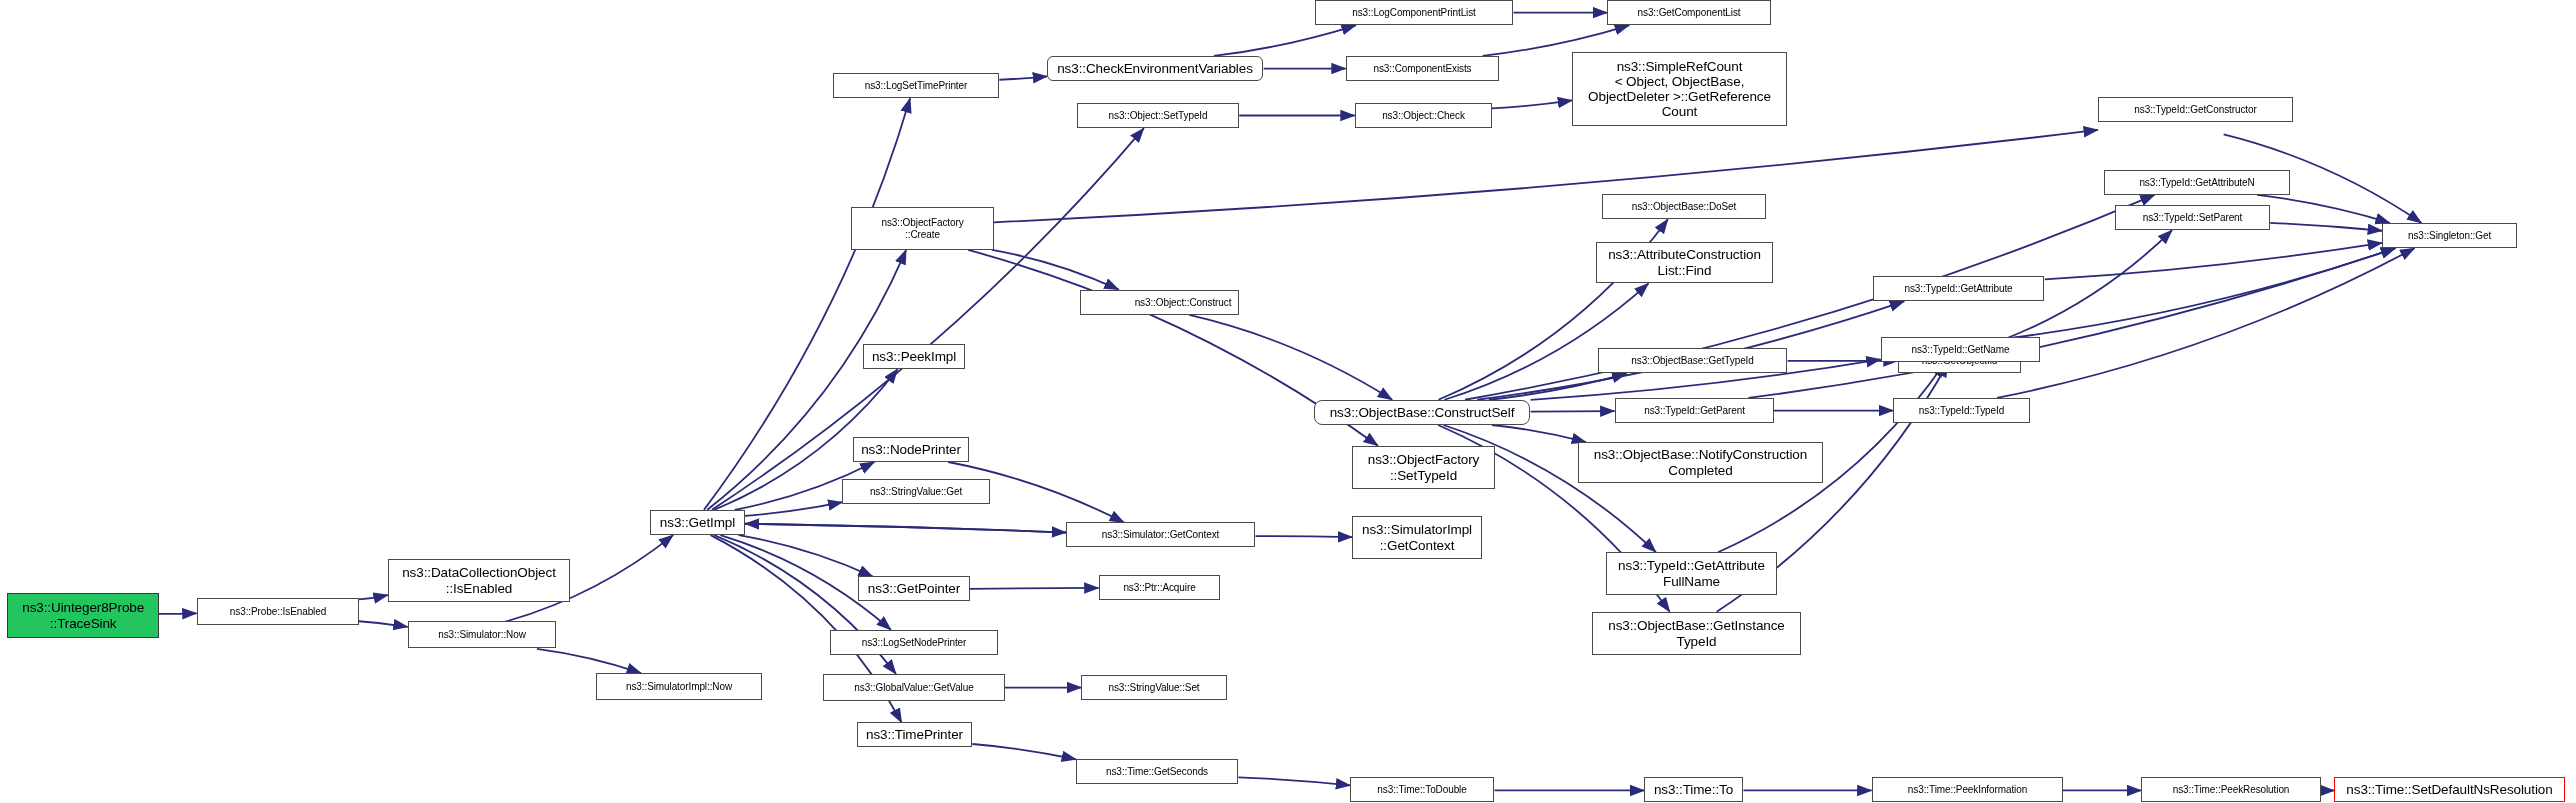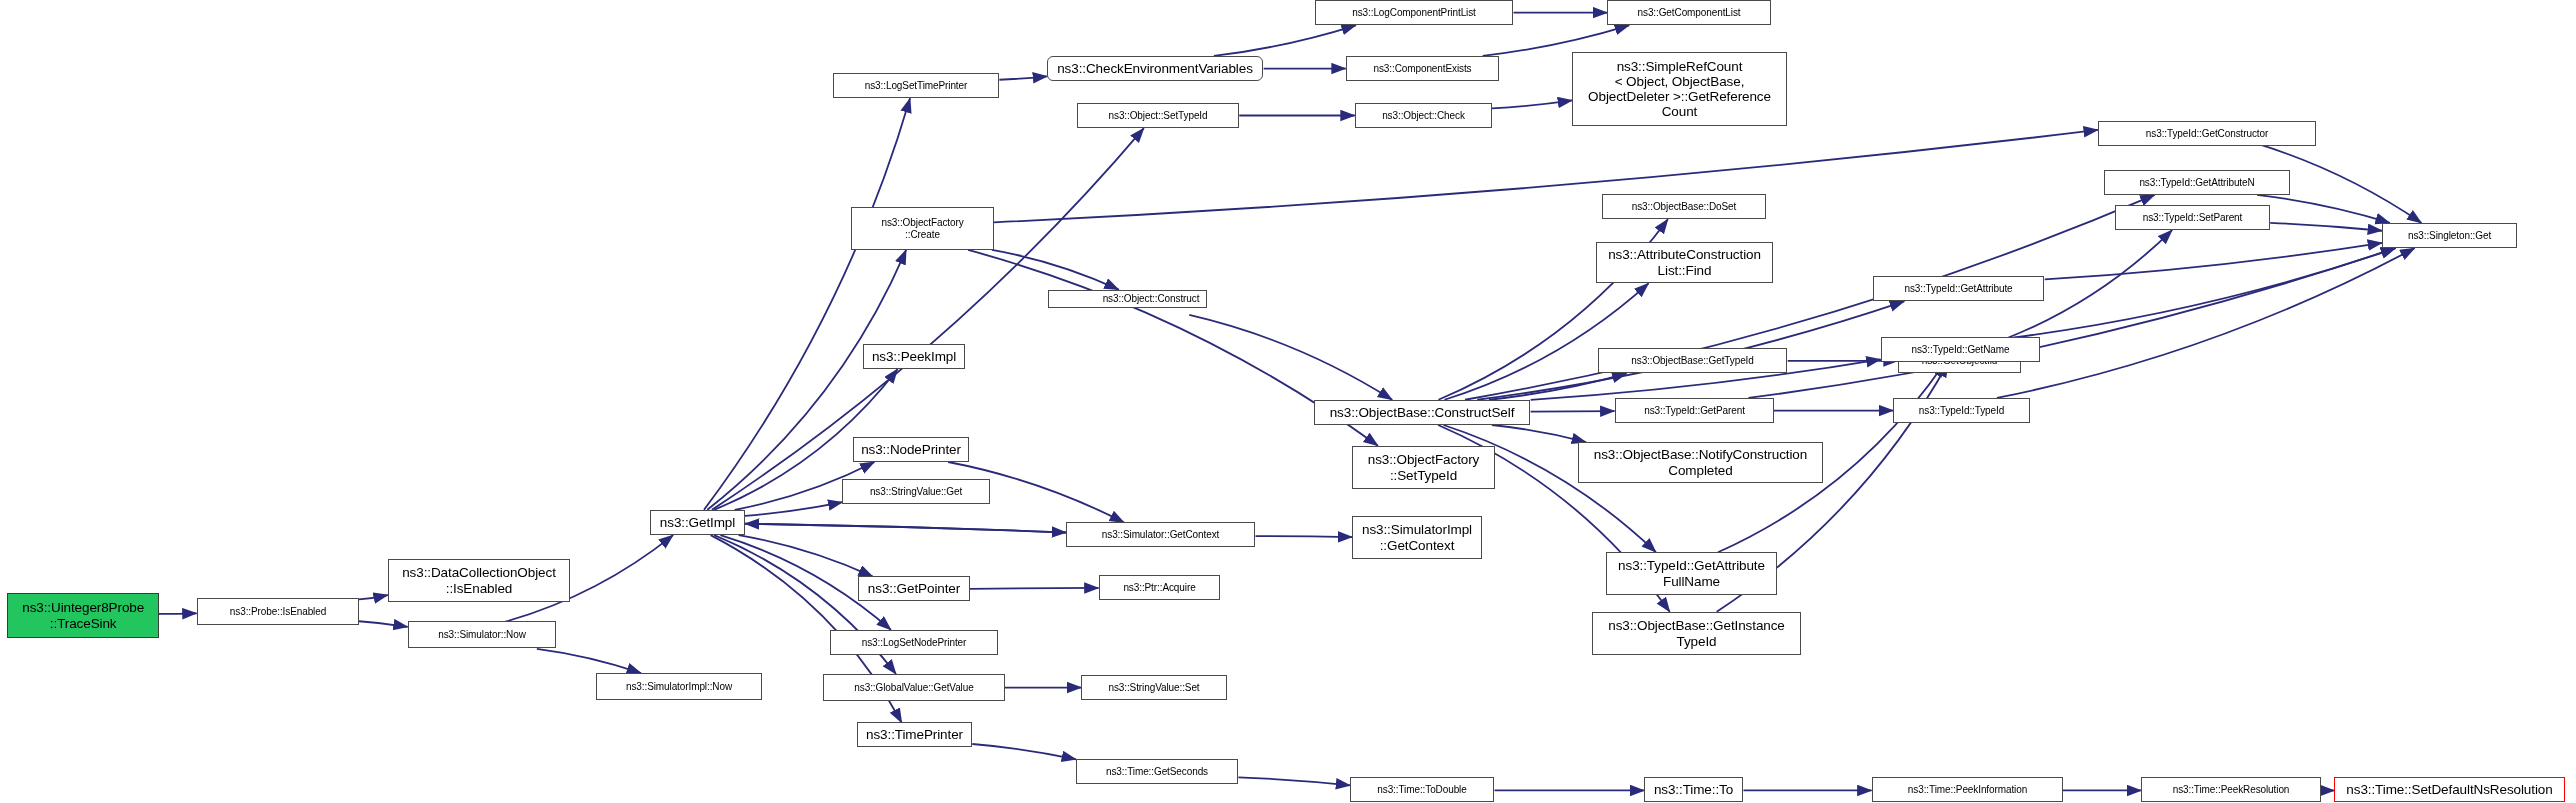--- a/index.html
+++ b/index.html
@@ -135,51 +135,51 @@
       <div class="node" style="left: 1346px; top: 56px; width: 153px; height: 25px;">ns3::ComponentExists</div>
       <div class="node" style="left: 1607px; top: 0px; width: 164px; height: 25px;">ns3::GetComponentList</div>
       <div class="node small" style="left: 1572px; top: 52px; width: 215px; height: 74px;">ns3::SimpleRefCount
 &lt; Object, ObjectBase,
 ObjectDeleter &gt;::GetReference
 Count</div>
       <div class="node" style="left: 1077px; top: 103px; width: 162px; height: 25px;">ns3::Object::SetTypeId</div>
       <div class="node" style="left: 1355px; top: 103px; width: 137px; height: 25px;">ns3::Object::Check</div>
       <div class="node" style="left: 851px; top: 207px; width: 143px; height: 43px;">ns3::ObjectFactory
 ::Create</div>
-      <div class="node" style="left: 1048px; top: 290px; width: 159px; height: 18px; padding-left: 47px;">ns3::Object::Construct</div>
+      <div class="node" style="left: 1080px; top: 290px; width: 159px; height: 25px; padding-left: 47px;">ns3::Object::Construct</div>
       <div class="node small" style="left: 863px; top: 344px; width: 102px; height: 25px;">ns3::PeekImpl</div>
       <div class="node small" style="left: 853px; top: 437px; width: 116px; height: 25px;">ns3::NodePrinter</div>
       <div class="node" style="left: 842px; top: 479px; width: 148px; height: 25px;">ns3::StringValue::Get</div>
       <div class="node" style="left: 1066px; top: 522px; width: 189px; height: 25px;">ns3::Simulator::GetContext</div>
       <div class="node small" style="left: 858px; top: 576px; width: 112px; height: 25px;">ns3::GetPointer</div>
       <div class="node" style="left: 1099px; top: 575px; width: 121px; height: 25px;">ns3::Ptr::Acquire</div>
       <div class="node" style="left: 830px; top: 630px; width: 168px; height: 25px;">ns3::LogSetNodePrinter</div>
       <div class="node" style="left: 823px; top: 674px; width: 182px; height: 27px;">ns3::GlobalValue::GetValue</div>
       <div class="node" style="left: 1081px; top: 675px; width: 146px; height: 25px;">ns3::StringValue::Set</div>
       <div class="node small" style="left: 857px; top: 722px; width: 115px; height: 25px;">ns3::TimePrinter</div>
       <div class="node" style="left: 1076px; top: 759px; width: 162px; height: 25px;">ns3::Time::GetSeconds</div>
-      <div class="node small" style="left: 1314px; top: 400px; width: 216px; height: 25px;">ns3::ObjectBase::ConstructSelf</div>
+      <div class="node small" style="left: 1314px; top: 400px; width: 216px; height: 25px; border-radius: 8px;">ns3::ObjectBase::ConstructSelf</div>
       <div class="node small" style="left: 1352px; top: 446px; width: 143px; height: 43px;">ns3::ObjectFactory
 ::SetTypeId</div>
       <div class="node small" style="left: 1352px; top: 516px; width: 130px; height: 43px;">ns3::SimulatorImpl
 ::GetContext</div>
       <div class="node" style="left: 1602px; top: 194px; width: 164px; height: 25px;">ns3::ObjectBase::DoSet</div>
       <div class="node small" style="left: 1596px; top: 242px; width: 177px; height: 41px;">ns3::AttributeConstruction
 List::Find</div>
       <div class="node" style="left: 1598px; top: 348px; width: 189px; height: 25px;">ns3::ObjectBase::GetTypeId</div>
       <div class="node" style="left: 1615px; top: 398px; width: 159px; height: 25px;">ns3::TypeId::GetParent</div>
       <div class="node small" style="left: 1578px; top: 442px; width: 245px; height: 41px;">ns3::ObjectBase::NotifyConstruction
 Completed</div>
       <div class="node small" style="left: 1606px; top: 552px; width: 171px; height: 43px;">ns3::TypeId::GetAttribute
 FullName</div>
       <div class="node small" style="left: 1592px; top: 612px; width: 209px; height: 43px;">ns3::ObjectBase::GetInstance
 TypeId</div>
       <div class="node" style="left: 1898px; top: 348px; width: 123px; height: 25px;">ns3::GetObjectIid</div>
       <div class="node" style="left: 1893px; top: 398px; width: 137px; height: 25px;">ns3::TypeId::TypeId</div>
-      <div class="node" style="left: 2098px; top: 121px; width: 218px; height: 25px;">ns3::TypeId::GetConstructor</div>
+      <div class="node" style="left: 2098px; top: 97px; width: 195px; height: 25px;">ns3::TypeId::GetConstructor</div>
       <div class="node" style="left: 2104px; top: 170px; width: 186px; height: 25px;">ns3::TypeId::GetAttributeN</div>
       <div class="node" style="left: 2115px; top: 205px; width: 155px; height: 25px;">ns3::TypeId::SetParent</div>
       <div class="node" style="left: 2382px; top: 223px; width: 135px; height: 25px;">ns3::Singleton::Get</div>
       <div class="node" style="left: 1873px; top: 276px; width: 171px; height: 25px;">ns3::TypeId::GetAttribute</div>
       <div class="node" style="left: 1881px; top: 337px; width: 159px; height: 25px;">ns3::TypeId::GetName</div>
       <div class="node" style="left: 1350px; top: 777px; width: 144px; height: 25px;">ns3::Time::ToDouble</div>
       <div class="node small" style="left: 1644px; top: 777px; width: 99px; height: 25px;">ns3::Time::To</div>
       <div class="node" style="left: 1872px; top: 777px; width: 191px; height: 25px;">ns3::Time::PeekInformation</div>
       <div class="node" style="left: 2141px; top: 777px; width: 180px; height: 25px;">ns3::Time::PeekResolution</div>
       <div class="node highlight small" style="left: 2334px; top: 777px; width: 231px; height: 25px;">ns3::Time::SetDefaultNsResolution</div>

